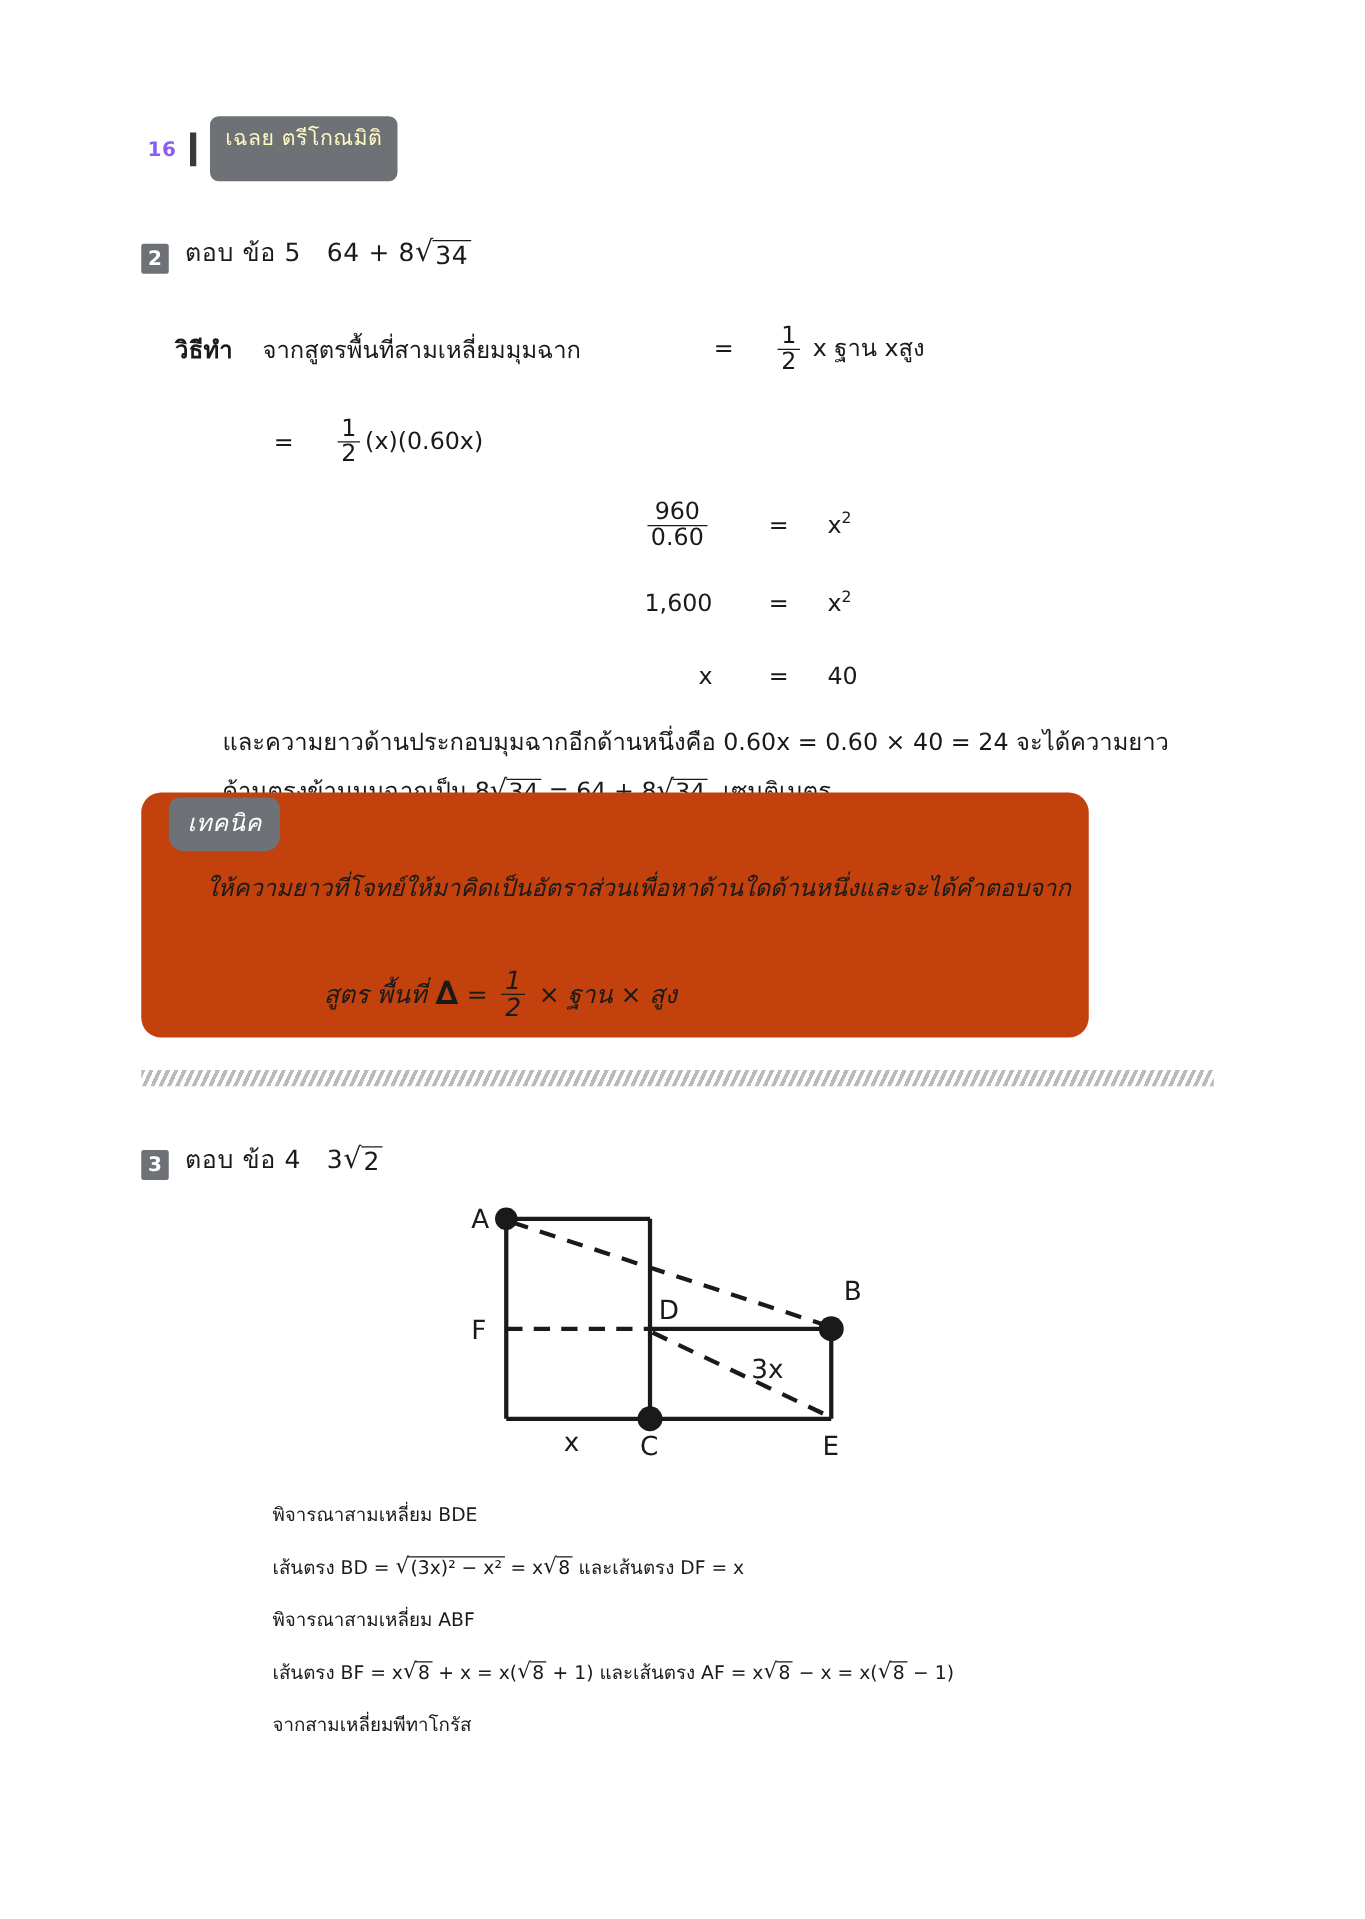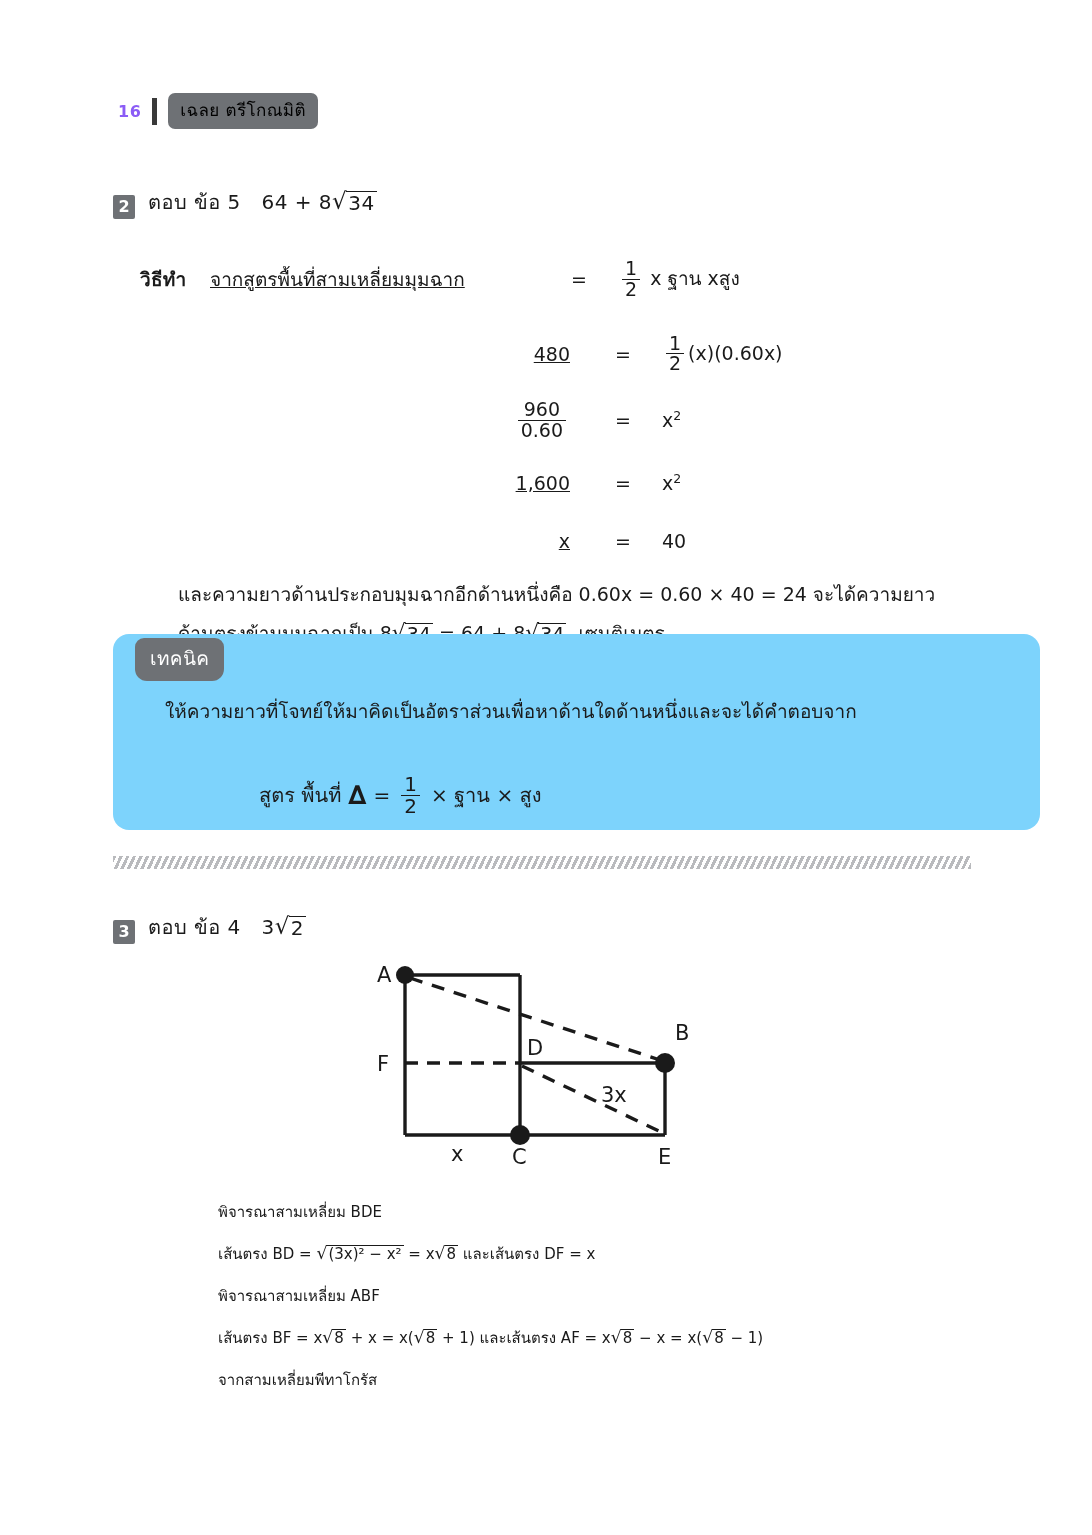--- a/index.html
+++ b/index.html
@@ -11,22 +11,22 @@
     position:relative;
     overflow:hidden;
   }
   .page { position:absolute; inset:0; }
 
   
   .header { position:absolute; left:118px; top:93px; display:flex; align-items:center; gap:11px; }
   .page-num { font-size:16px; font-weight:bold; letter-spacing:.5px; color:#8b5cf6; }
   .hbar { width:5px; height:27px; background:#3a3a3a; }
   .chip {
-    background:#6e7175; color:#000000;
-    padding:3px 12px 6px 12px; border-radius:7px;
+    background:#6e7175; color:#fef9c3;
+    padding:3px 12px 22px 12px; border-radius:7px;
     font-size:17px; letter-spacing:.4px; white-space:nowrap;
   }
 
   
   .prob-head { position:absolute; display:flex; align-items:baseline; gap:13px; }
   .num-badge {
     display:inline-block; background:#6e7175; color:#ffffff;
     width:22px; height:24px; line-height:24px; text-align:center;
     font-size:16px; font-weight:bold; border-radius:2px;
     position:relative; top:3px;
@@ -41,40 +41,40 @@
 
   .frac { display:inline-flex; flex-direction:column; align-items:center;
           vertical-align:middle; margin:0 4px; line-height:1.04; }
   .frac .n { padding:0 3px; }
   .frac .d { padding:0 3px; border-top:1.7px solid #1a1a1a; }
 
   
   .work { position:absolute; left:140px; top:243px; width:820px; font-size:19px; }
   .wrow { display:flex; align-items:center; min-height:32px; }
   .w-label { font-weight:bold; width:70px; flex:0 0 auto; letter-spacing:.3px; }
-  .w-lhs   { width:360px; flex:0 0 auto; text-align:right; padding-right:36px;text-decoration:underline; }
+  .w-lhs   { width:360px; flex:0 0 auto; text-align:right; padding-right:36px; }
   .w-eq    { width:34px; flex:0 0 auto; text-align:center; }
   .w-rhs   { flex:1 1 auto; padding-left:22px; white-space:nowrap; }
   .w-first .w-lhs { text-align:left; padding-right:0; width:352px; }
 
   .r1 { margin-top:16px; }
   .r2 { margin-top:34px; }
   .r3 { margin-top:26px; }
   .r4 { margin-top:26px; }
   .r5 { margin-top:26px; }
 
   
   .concl { position:absolute; left:178px; top:575px; width:790px;
            font-size:19px; line-height:39px; }
   .concl div { white-space:nowrap; }
 
   
   .tech-box {
-    position:absolute; left:113px; top:634px; width:927px; height:196px;
-    background:#7dd3fc; border-radius:16px;
+    position:absolute; left:113px; top:634px; width:758px; height:196px;
+    background:#c2410c; border-radius:16px;font-style:italic;
   }
   .tech-tab {
     position:absolute; left:22px; top:4px;
     background:#6e7175; color:#ffffff;
     padding:5px 15px 8px 15px;
     border-radius:9px 9px 12px 12px;
     font-size:19px; letter-spacing:.4px;
   }
   .tech-body { position:absolute; left:22px; top:58px; width:820px;
                font-size:19px; line-height:38px;margin-left:30px; }
@@ -134,21 +134,20 @@
       <span class="w-lhs">จากสูตรพื้นที่สามเหลี่ยมมุมฉาก</span>
       <span class="w-eq">=</span>
       <span class="w-rhs"><span class="frac">
             <span class="n">1</span>
             <span class="d">2</span>
           </span>&nbsp;<span>x ฐาน xสูง</span></span>
     </div>
 
     <div class="wrow r2">
       <span class="w-label"></span>
-      <span class="w-lhs">480</span>
       <span class="w-eq">=</span>
       <span class="w-rhs"><span class="frac">
             <span class="n">1</span>
             <span class="d">2</span>
           </span><span>(x)(0.60x)</span></span>
     </div>
 
     <div class="wrow r3">
       <span class="w-label"></span>
       <span class="w-lhs"><span class="frac">

